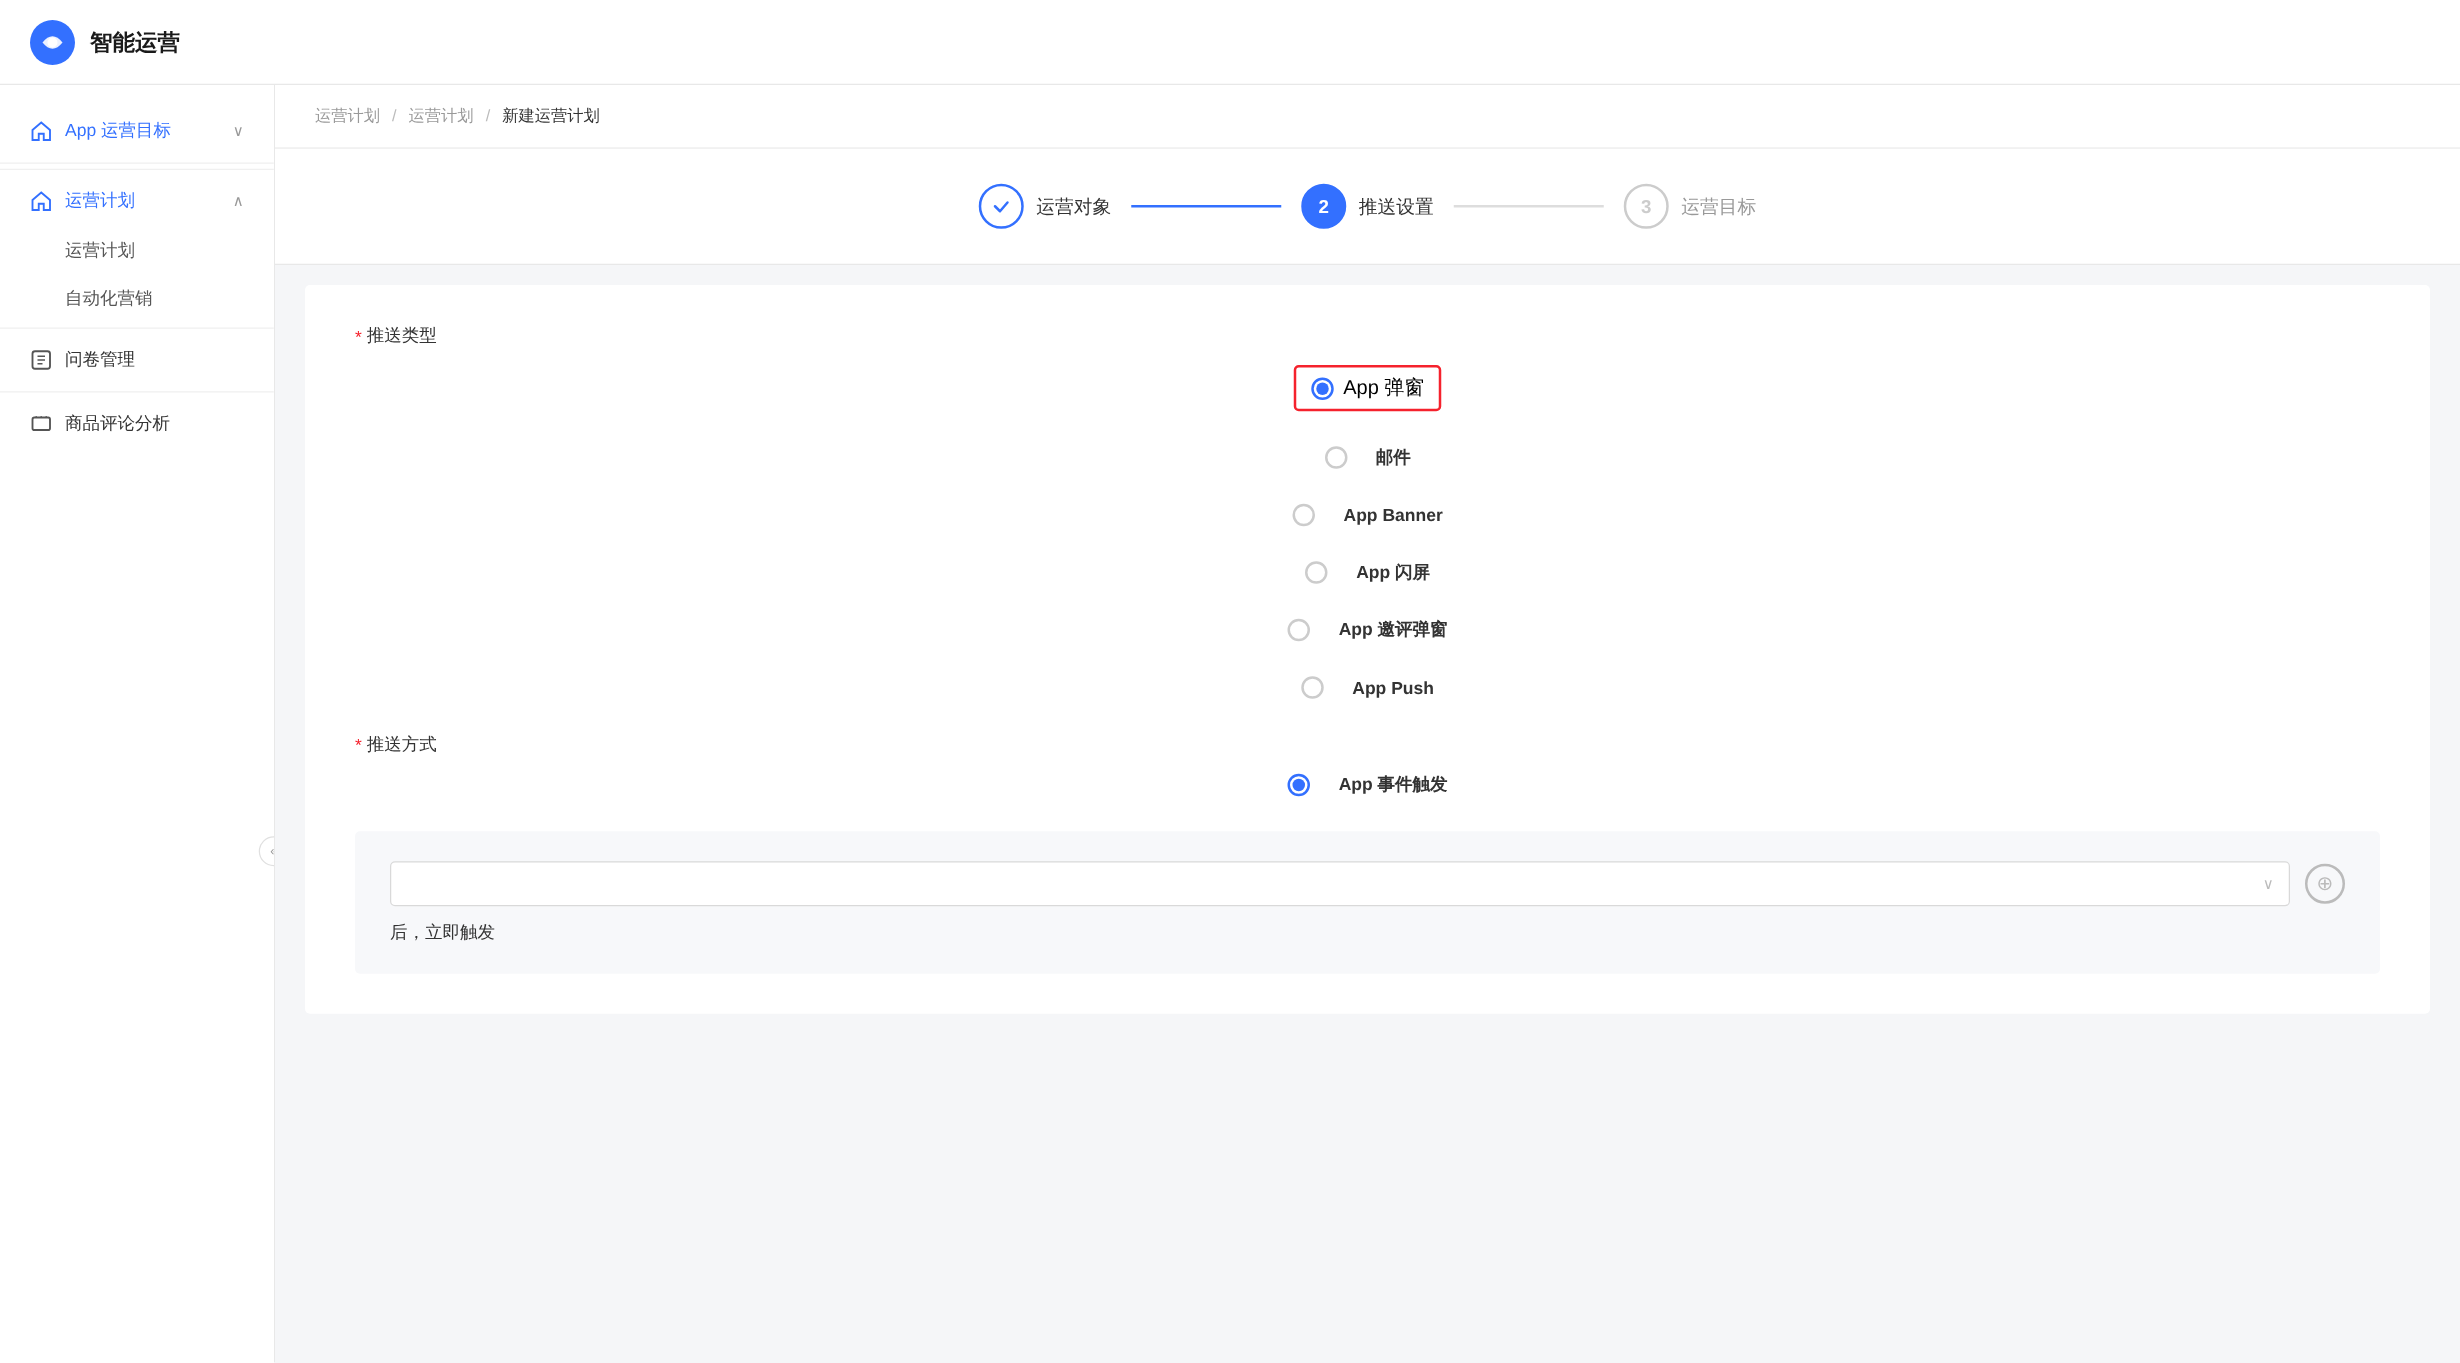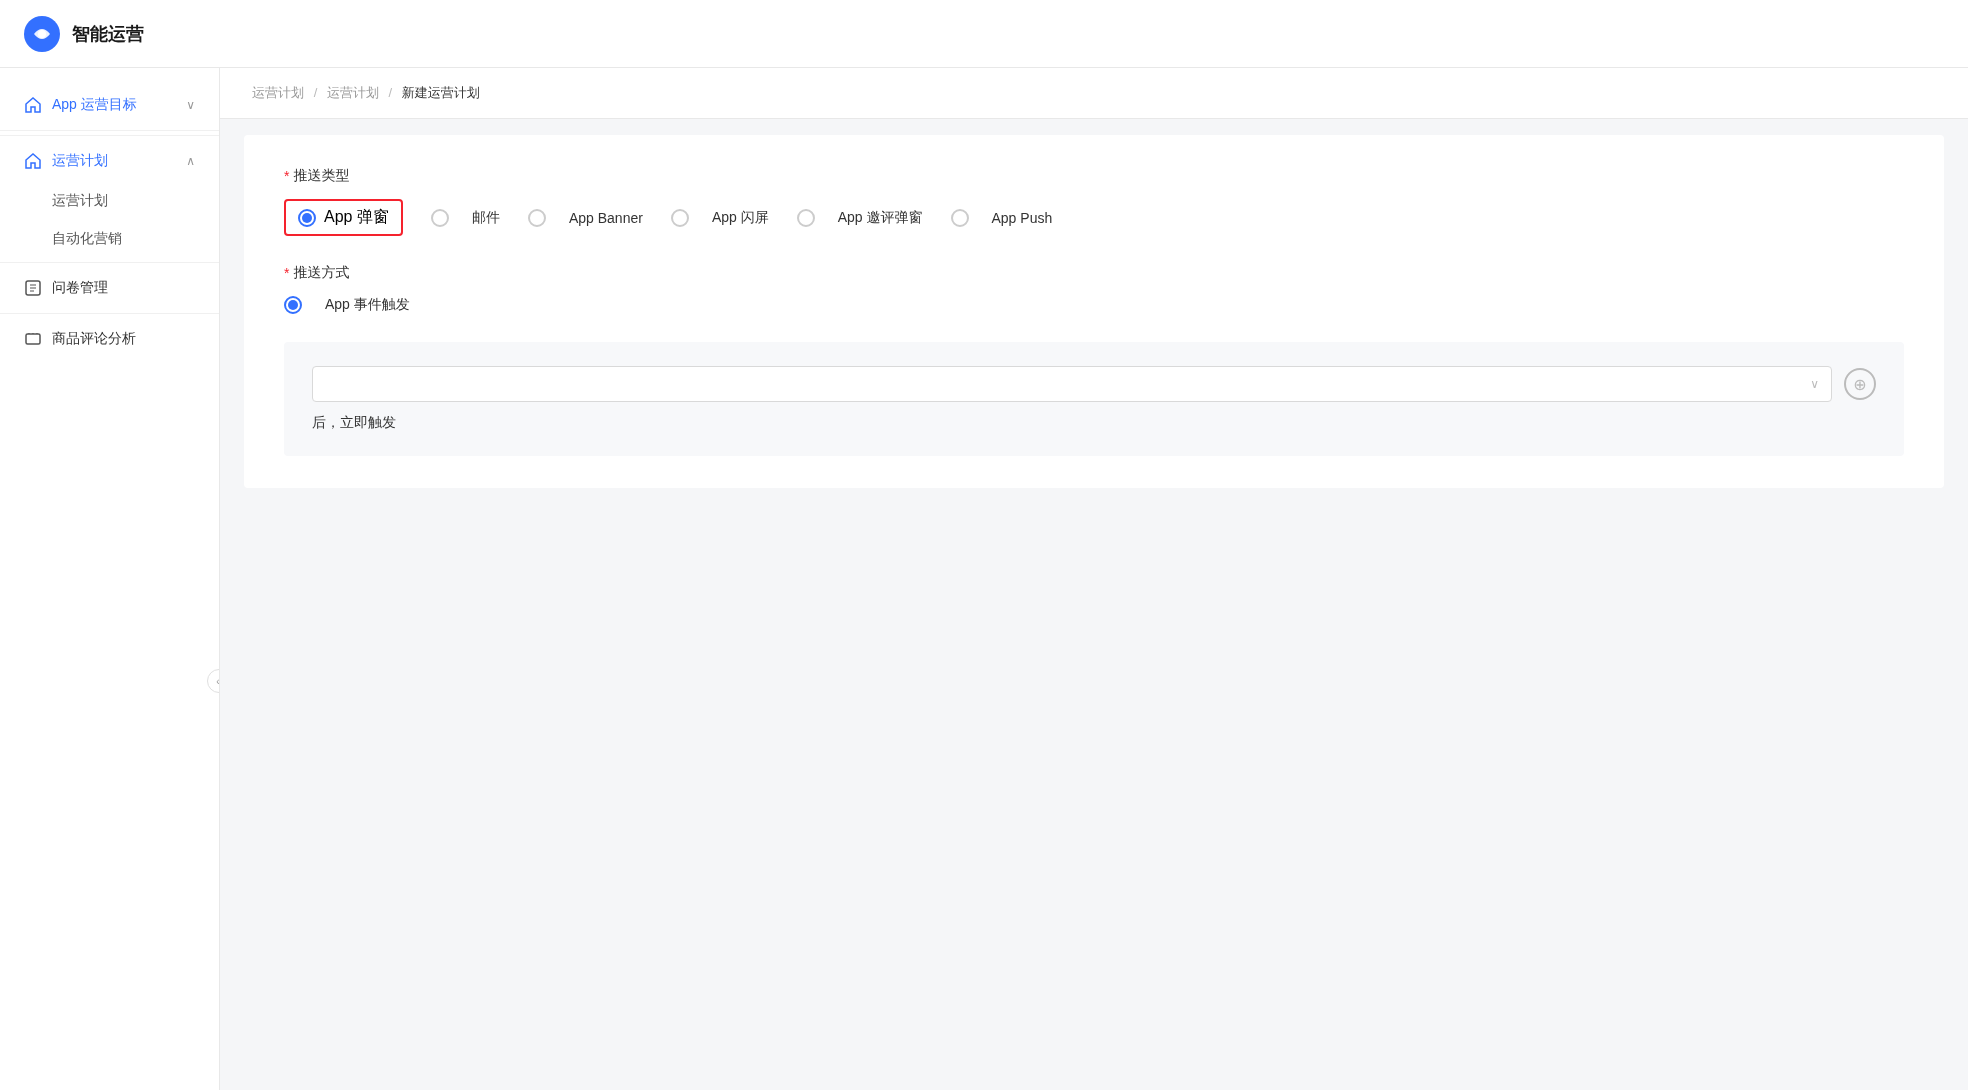--- a/index.html
+++ b/index.html
@@ -190,28 +190,30 @@
       color: #f5222d;
       font-size: 14px;
     }
 
     
     .radio-group {
       display: flex;
       align-items: center;
       gap: 28px;
       flex-wrap: wrap;
+      flex-direction: column;
     }
     .radio-item {
       display: flex;
       align-items: center;
       gap: 23px;
       cursor: pointer;
       font-size: 14px;
       color: #333;
+      font-weight: bold;
     }
     .radio-outer {
       width: 18px;
       height: 18px;
       border-radius: 50%;
       border: 2px solid #ccc;
       display: flex;
       align-items: center;
       justify-content: center;
       flex-shrink: 0;
@@ -372,20 +374,50 @@
   <div class="content">
 
     <div class="breadcrumb">
       <span style="color:#999;">运营计划</span>
       <span style="color:#bbb; margin:0 6px;">/</span>
       <span style="color:#999;">运营计划</span>
       <span style="color:#bbb; margin:0 6px;">/</span>
       <span class="current">新建运营计划</span>
     </div>
 
+    <div class="steps-bar">
+
+      <div class="step">
+        <div class="step-circle done">
+          <svg width="16" height="16" viewBox="0 0 16 16">
+            <polyline points="3,8 7,12 13,5" stroke="#3370ff" stroke-width="2" fill="none" stroke-linecap="round" stroke-linejoin="round"></polyline>
+          </svg>
+        </div>
+        <span class="step-label">运营对象</span>
+      </div>
+
+      <div class="step-line"></div>
+
+      <div class="step">
+        <div class="step-circle active">
+          <span>2</span>
+        </div>
+        <span class="step-label active">推送设置</span>
+      </div>
+
+      <div class="step-line inactive"></div>
+
+      <div class="step">
+        <div class="step-circle inactive">
+          <span>3</span>
+        </div>
+        <span class="step-label inactive">运营目标</span>
+      </div>
+
+    </div>
 
     <div class="form-area">
 
       <div class="form-section">
         <div class="form-label">
           <span class="required-star">*</span>
           <span>推送类型</span>
         </div>
         <div class="radio-group">
 

